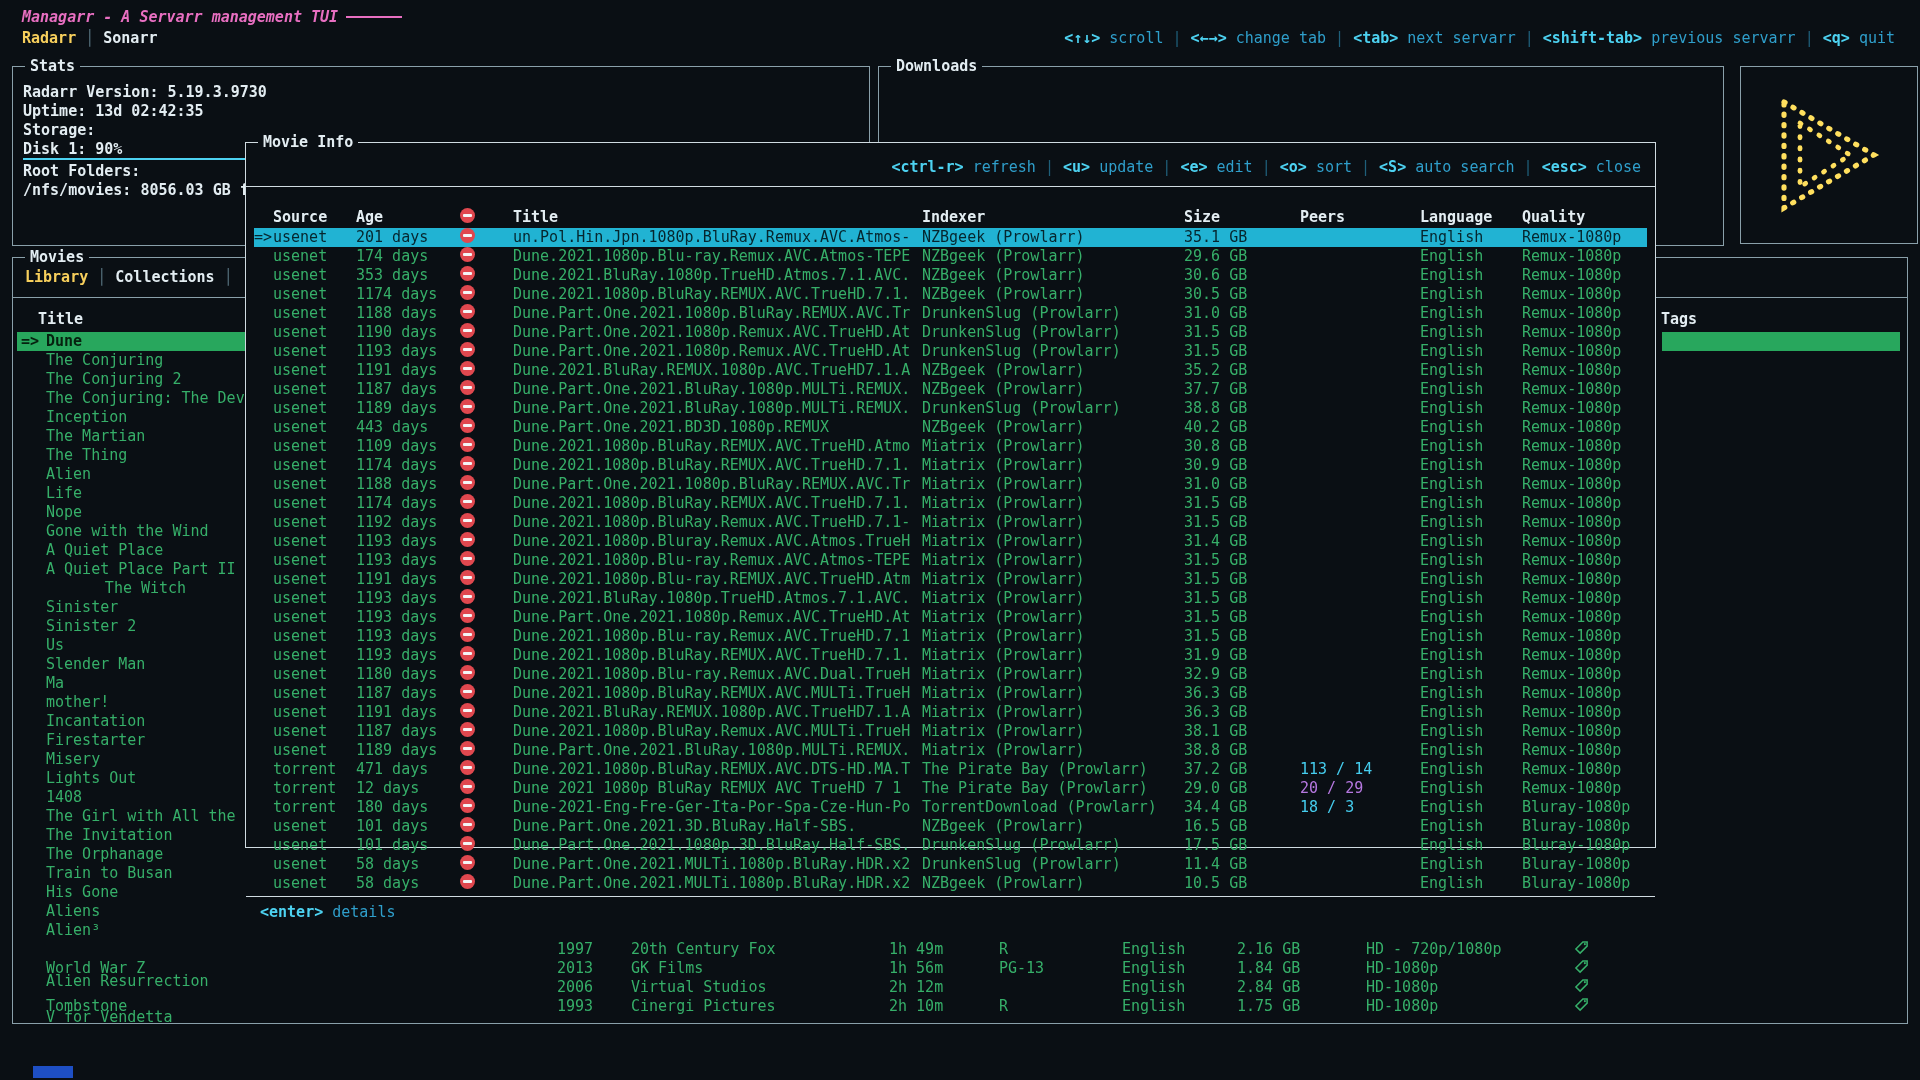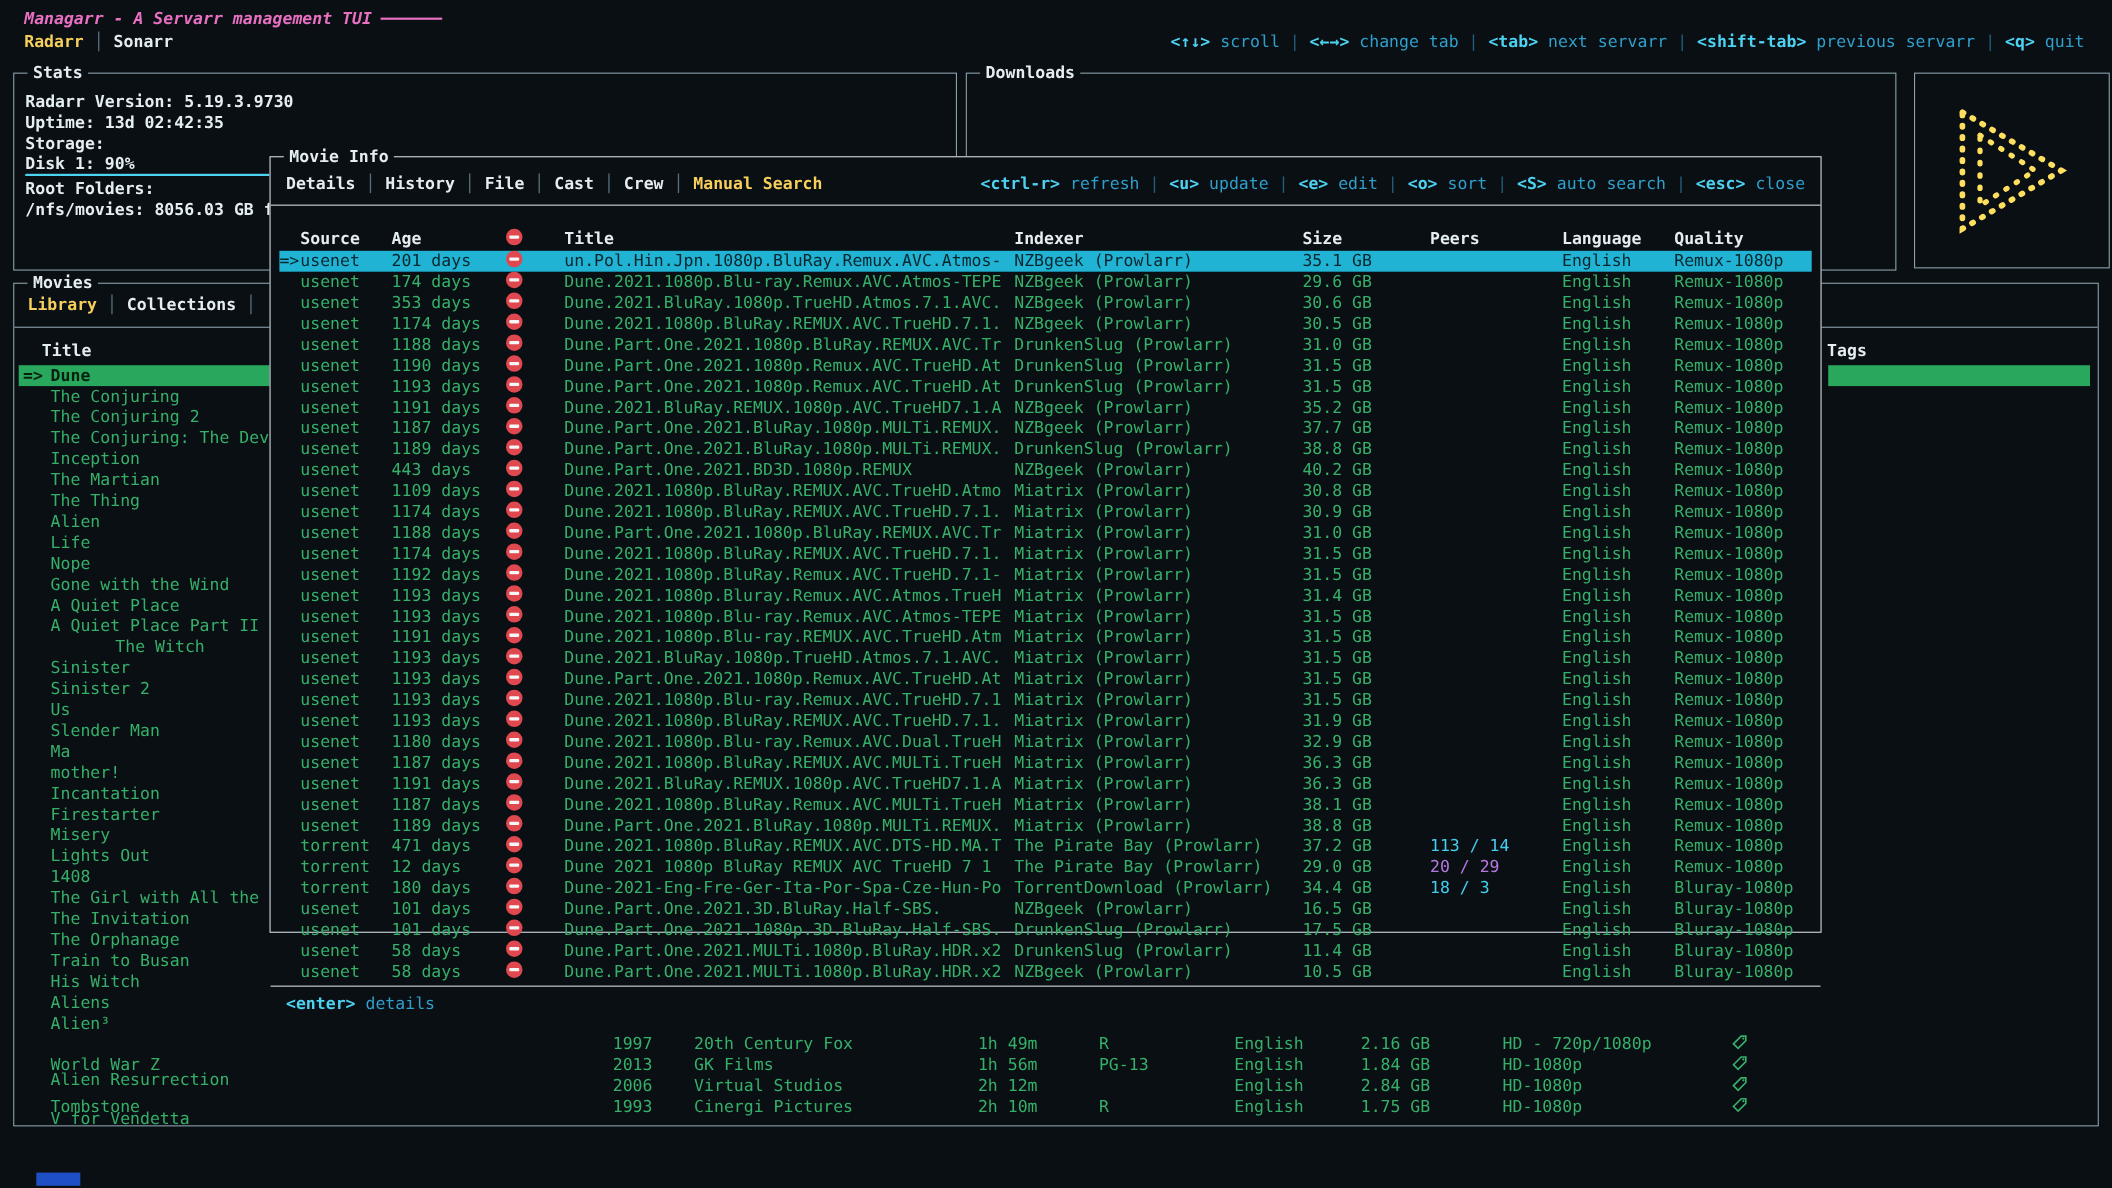--- a/index.html
+++ b/index.html
@@ -231,21 +231,21 @@
       <div class="movie-item" style="top: 826px;">
         <span class="movie-item-label">The Invitation</span>
       </div>
       <div class="movie-item" style="top: 845px;">
         <span class="movie-item-label">The Orphanage</span>
       </div>
       <div class="movie-item" style="top: 864px;">
         <span class="movie-item-label">Train to Busan</span>
       </div>
       <div class="movie-item" style="top: 883px;">
-        <span class="movie-item-label">His Witch</span>
+        <span class="movie-item-label">His Gone</span>
       </div>
       <div class="movie-item" style="top: 902px;">
         <span class="movie-item-label">Aliens</span>
       </div>
       <div class="movie-item" style="top: 921px;">
         <span class="movie-item-label">Alien³</span>
       </div>
       <div class="movie-item" style="top: 972px; text-decoration: underline;">
         <span class="movie-item-label">Alien Resurrection</span>
       </div>
@@ -312,21 +312,20 @@
         <span class="cell d-quality">HD-1080p</span>
         <span class="cell d-tag"><svg width="15" height="15" viewBox="0 0 16 16">
             <path d="M2 9.5 L6.5 14 L14 6.5 L14 2 L9.5 2 Z" fill="none" stroke="currentColor" stroke-width="1.6"></path>
             <circle cx="11.6" cy="4.4" r="1.1" fill="currentColor"></circle>
           </svg></span>
       </div>
     </div>
 
   <div class="modal">
     <span class="panel-title">Movie Info</span>
-    <div class="modal-tabs"><span class="tab">Details</span><span class="tab-sep"> │ </span><span class="tab">History</span><span class="tab-sep"> │ </span><span class="tab">File</span><span class="tab-sep"> │ </span><span class="tab">Cast</span><span class="tab-sep"> │ </span><span class="tab">Crew</span><span class="tab-sep"> │ </span><span class="tab active">Manual Search</span></div>
     <div class="modal-keybinds kb"><span class="kb-key">&lt;ctrl-r&gt;</span> <span class="kb-label">refresh</span><span class="kb-sep"> | </span><span class="kb-key">&lt;u&gt;</span> <span class="kb-label">update</span><span class="kb-sep"> | </span><span class="kb-key">&lt;e&gt;</span> <span class="kb-label">edit</span><span class="kb-sep"> | </span><span class="kb-key">&lt;o&gt;</span> <span class="kb-label">sort</span><span class="kb-sep"> | </span><span class="kb-key">&lt;S&gt;</span> <span class="kb-label">auto search</span><span class="kb-sep"> | </span><span class="kb-key">&lt;esc&gt;</span> <span class="kb-label">close</span></div>
     <div class="modal-rule-top"></div>
 
     <div class="search-header">
       <span class="cell c-source">Source</span>
       <span class="cell c-age">Age</span>
       <span class="cell c-block block-icon"></span>
       <span class="cell c-title">Title</span>
       <span class="cell c-indexer">Indexer</span>
       <span class="cell c-size">Size</span>

